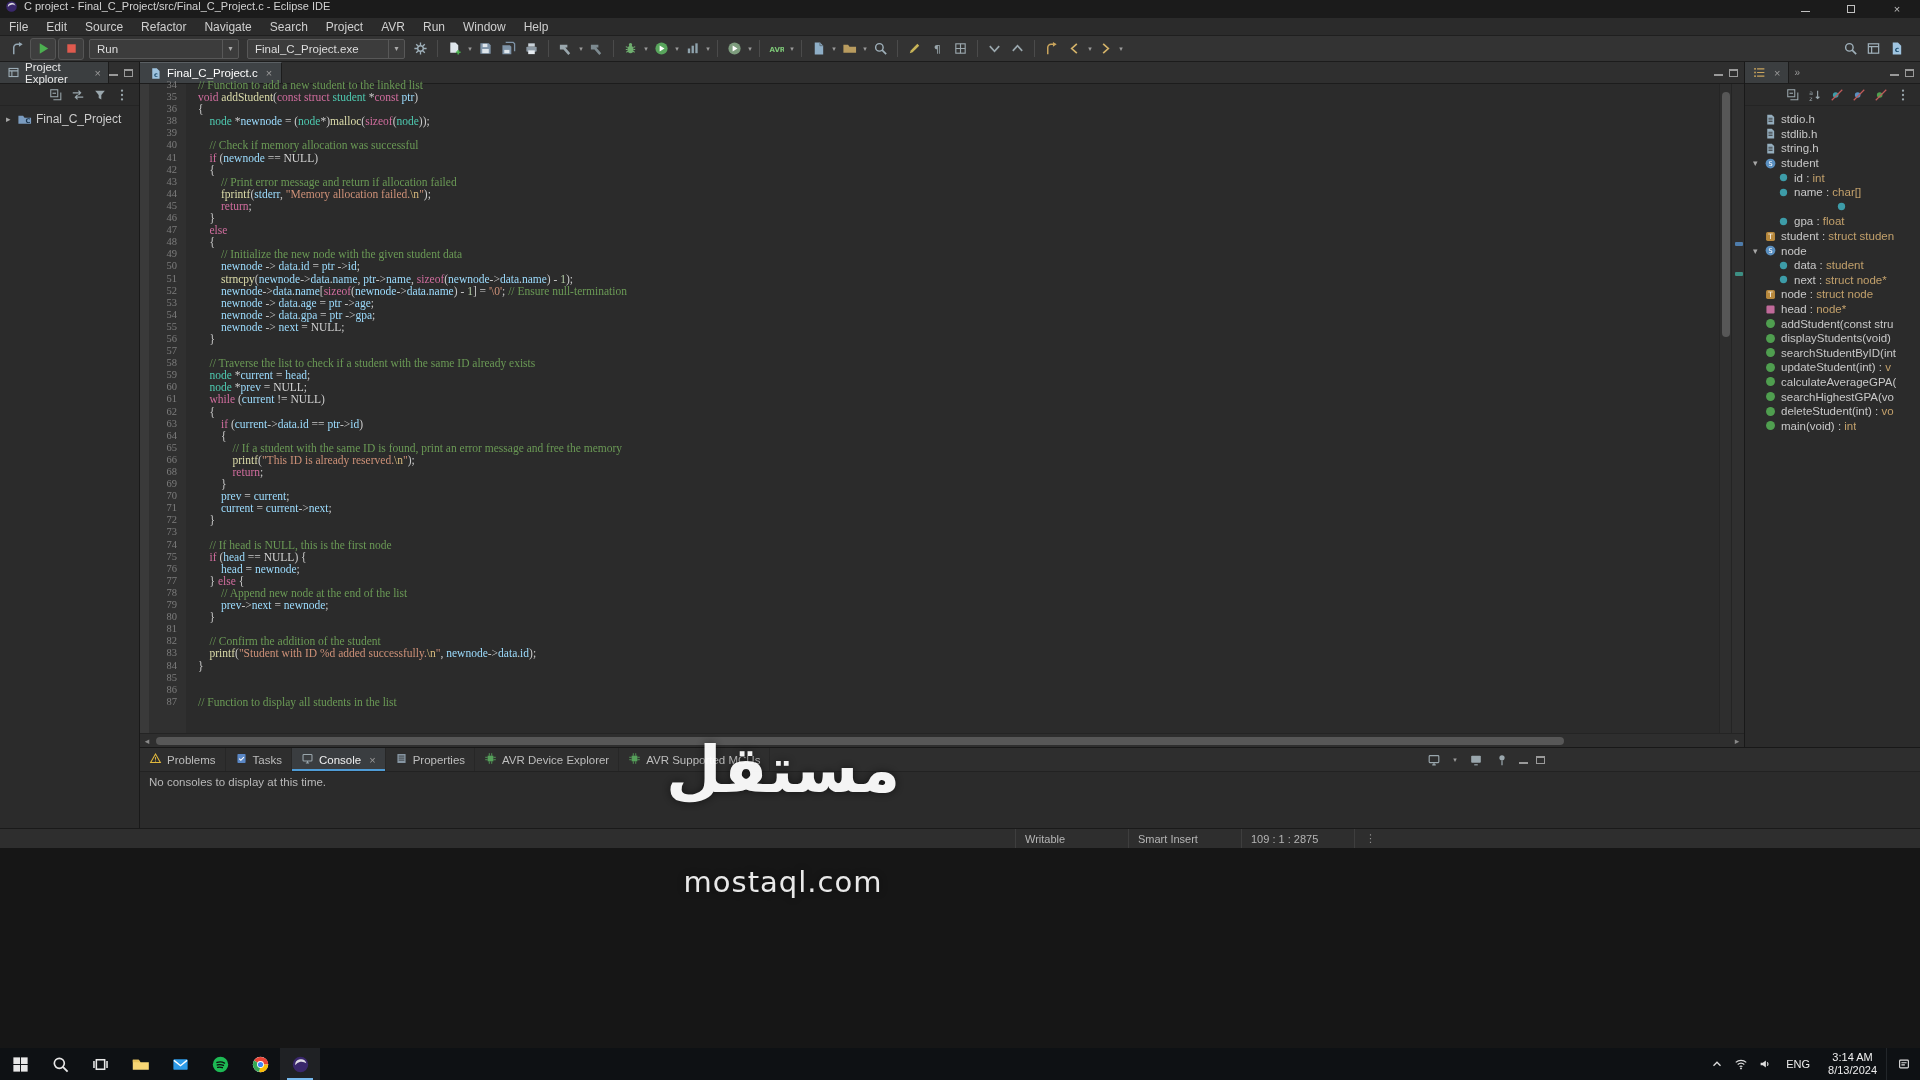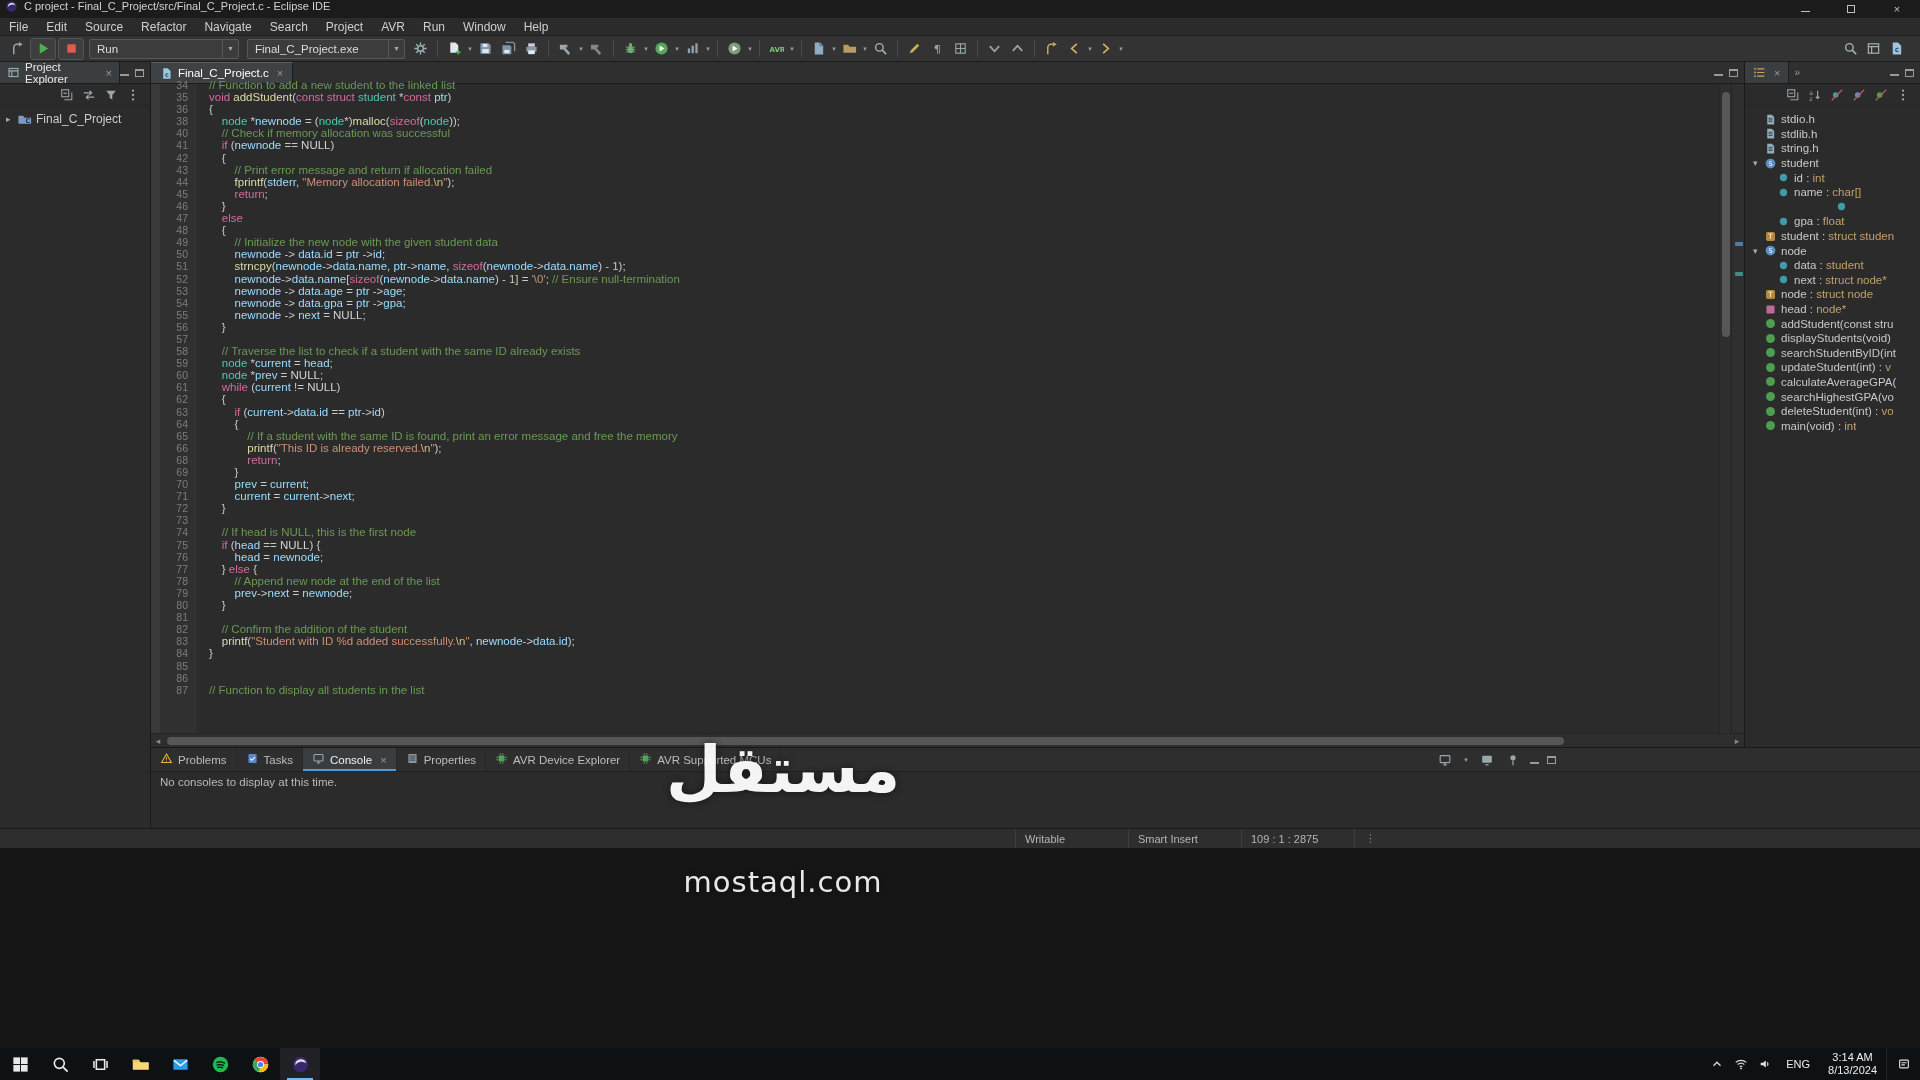--- a/index.html
+++ b/index.html
@@ -30,21 +30,21 @@
   .tb-sep{width:1px;height:17px;background:#4b4b4b;margin:0 5px}
   .tb-combo{height:20px;background:#3c3c3c;border:1px solid #585858;border-radius:2px;display:flex;align-items:center;
     font-size:11.5px;color:#ddd;margin:0 4px;padding-left:7px}
   .cb-label{flex:1;overflow:hidden;white-space:nowrap}
   .cb-arrow{width:16px;height:100%;border-left:1px solid #585858;display:flex;align-items:center;justify-content:center;
     font-size:8px;color:#aaa;flex:none}
 
   
   .workbench{display:flex;height:766px;background:#2b2b2b}
   .panel{display:flex;flex-direction:column;background:#2b2b2b}
-  .panel.left{width:151px;border-right:1px solid #191919}
+  .panel.left{width:140px;border-right:1px solid #191919}
   .panel.right{width:176px;border-left:1px solid #191919}
   .main-col{flex:1;display:flex;flex-direction:column;min-width:0}
   .editor-row{height:685px;display:flex;min-width:0}
   .editor-col{flex:1;display:flex;flex-direction:column;min-width:0}
 
   .view-tabbar{height:22px;background:#2f2f2f;display:flex;align-items:center;border-bottom:1px solid #1c1c1c;font-size:11.5px}
   .view-tab{display:flex;align-items:center;gap:5px;height:100%;padding:0 7px;background:#3b3e40;color:#e8e8e8;border-right:1px solid #1c1c1c}
   .view-tab.icononly{padding:0 8px}
   .vt-icon svg{width:13px;height:13px;display:block}
   .tab-close{color:#9a9a9a;font-size:11px;margin-left:3px}
@@ -70,21 +70,21 @@
   .olabel{overflow:hidden;white-space:nowrap}
   .otype{color:#c2a06b}
   .oname{color:#c8c8c8}
 
   
   .ed-tabbar{height:22px;background:#2f2f2f;display:flex;align-items:center;border-bottom:1px solid #1c1c1c;font-size:11.5px}
   .ed-tab{display:flex;align-items:center;gap:5px;height:100%;padding:0 9px;background:#3e4245;color:#fff;
     border-right:1px solid #1c1c1c;border-top:1px solid #5a5f63}
   .ed-content{height:649px;position:relative;display:flex;min-width:0;
     background:linear-gradient(90deg,#3a3a3a 0px,#3a3a3a 9px,#303030 9px,#303030 46px,#2b2b2b 46px)}
-  .code-scroll{flex:1;overflow:hidden;font-family:Liberation Sans, sans-serif;font-size:11.5px;line-height:12.1px;margin-top:-5px;min-width:0}
+  .code-scroll{flex:1;overflow:hidden;font-family:Liberation Serif, serif;font-size:11.5px;line-height:12.1px;margin-top:-5px;min-width:0}
   .cl{display:flex;white-space:pre}
   .cl .ln{width:46px;padding-right:9px;text-align:right;color:#7d7d7d;flex:none;font-size:10.5px}
   .cl .lt{padding-left:12px}
   .tk-c{color:#6A9955}.tk-k{color:#D16D9E}.tk-t{color:#4EC9B0}.tk-f{color:#DCDCAA}.tk-v{color:#9CDCFE}
   .tk-s{color:#CE9178}.tk-e{color:#D7BA7D}.tk-n{color:#B5CEA8}.tk-x{color:#D4D4D4}.tk-p{color:#C9C9C9}
   .vscroll{width:12px;background:#2e2e2e;position:relative;flex:none;border-left:1px solid #252525}
   .vthumb{position:absolute;top:8px;left:2px;width:8px;height:245px;background:#575757;border-radius:4px}
   .overview{width:13px;background:#2f2f2f;border-left:1px solid #242424;position:relative;flex:none}
   .om{position:absolute;left:2.5px;width:8px;height:4px;border-radius:1px}
   .m1{top:158px;background:#4e7cab}.m2{top:188px;background:#3d8f83}
@@ -466,20 +466,21 @@
               <span class="mini-min"></span>
               <span class="mini-max"></span>
             </div>
           </div>
           <div class="ed-content">
             <div class="code-scroll" id="code-lines">
                 <div class="cl"><span class="ln">34</span><span class="lt"><span class="tk-c">// Function to add a new student to the linked list</span></span></div>
                 <div class="cl"><span class="ln">35</span><span class="lt"><span class="tk-k">void</span><span class="tk-p"> </span><span class="tk-f">addStudent</span><span class="tk-p">(</span><span class="tk-k">const</span><span class="tk-p"> </span><span class="tk-k">struct</span><span class="tk-p"> </span><span class="tk-t">student</span><span class="tk-p"> *</span><span class="tk-k">const</span><span class="tk-p"> </span><span class="tk-v">ptr</span><span class="tk-p">)</span></span></div>
                 <div class="cl"><span class="ln">36</span><span class="lt"><span class="tk-p">{</span></span></div>
                 <div class="cl"><span class="ln">38</span><span class="lt"><span class="tk-p">    </span><span class="tk-t">node</span><span class="tk-p"> *</span><span class="tk-v">newnode</span><span class="tk-p"> = (</span><span class="tk-t">node</span><span class="tk-p">*)</span><span class="tk-f">malloc</span><span class="tk-p">(</span><span class="tk-k">sizeof</span><span class="tk-p">(</span><span class="tk-t">node</span><span class="tk-p">));</span></span></div>
+                <div class="cl"><span class="ln">39</span><span class="lt"></span></div>
                 <div class="cl"><span class="ln">40</span><span class="lt"><span class="tk-p">    </span><span class="tk-c">// Check if memory allocation was successful</span></span></div>
                 <div class="cl"><span class="ln">41</span><span class="lt"><span class="tk-p">    </span><span class="tk-k">if</span><span class="tk-p"> (</span><span class="tk-v">newnode</span><span class="tk-p"> == </span><span class="tk-x">NULL</span><span class="tk-p">)</span></span></div>
                 <div class="cl"><span class="ln">42</span><span class="lt"><span class="tk-p">    {</span></span></div>
                 <div class="cl"><span class="ln">43</span><span class="lt"><span class="tk-p">        </span><span class="tk-c">// Print error message and return if allocation failed</span></span></div>
                 <div class="cl"><span class="ln">44</span><span class="lt"><span class="tk-p">        </span><span class="tk-f">fprintf</span><span class="tk-p">(</span><span class="tk-v">stderr</span><span class="tk-p">, </span><span class="tk-s">"Memory allocation failed.</span><span class="tk-e">\n</span><span class="tk-s">"</span><span class="tk-p">);</span></span></div>
                 <div class="cl"><span class="ln">45</span><span class="lt"><span class="tk-p">        </span><span class="tk-k">return</span><span class="tk-p">;</span></span></div>
                 <div class="cl"><span class="ln">46</span><span class="lt"><span class="tk-p">    }</span></span></div>
                 <div class="cl"><span class="ln">47</span><span class="lt"><span class="tk-p">    </span><span class="tk-k">else</span></span></div>
                 <div class="cl"><span class="ln">48</span><span class="lt"><span class="tk-p">    {</span></span></div>
                 <div class="cl"><span class="ln">49</span><span class="lt"><span class="tk-p">        </span><span class="tk-c">// Initialize the new node with the given student data</span></span></div>

